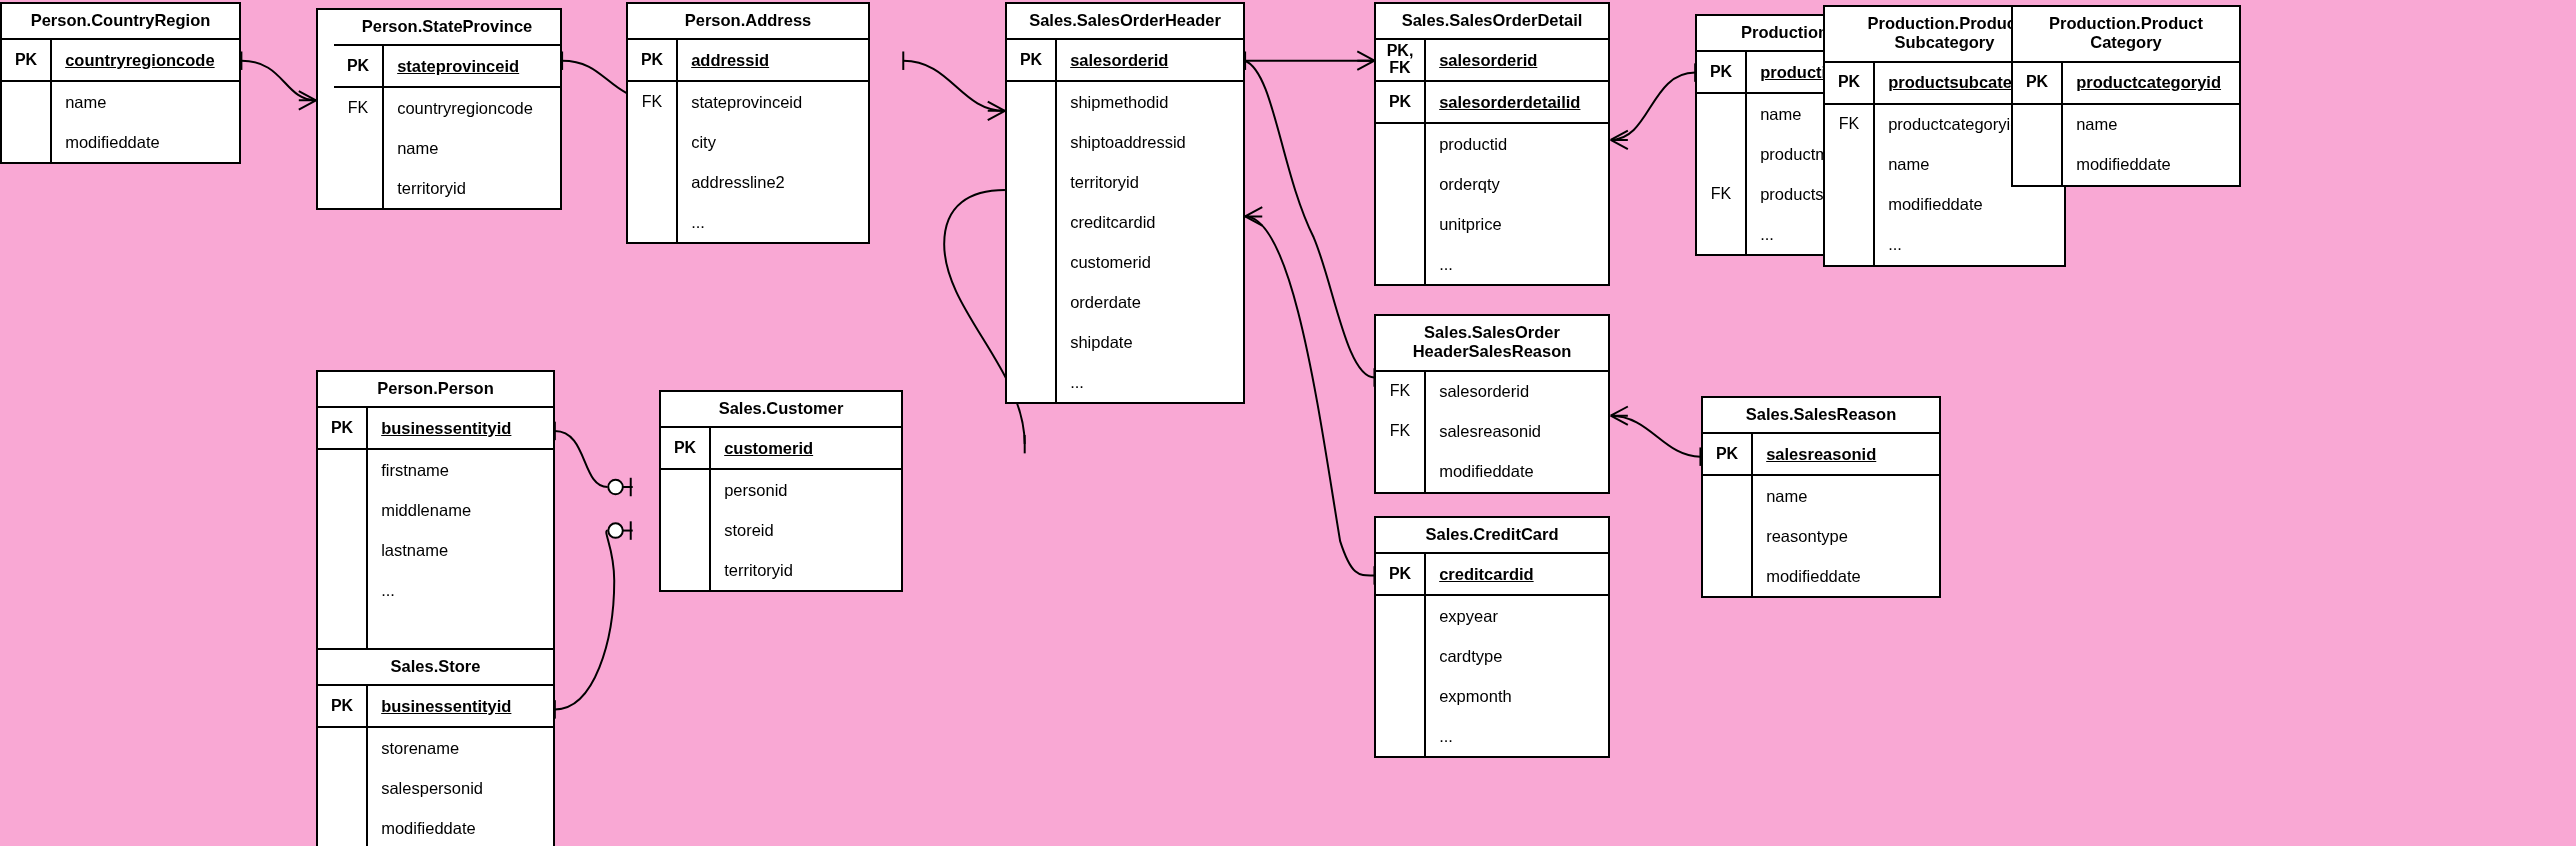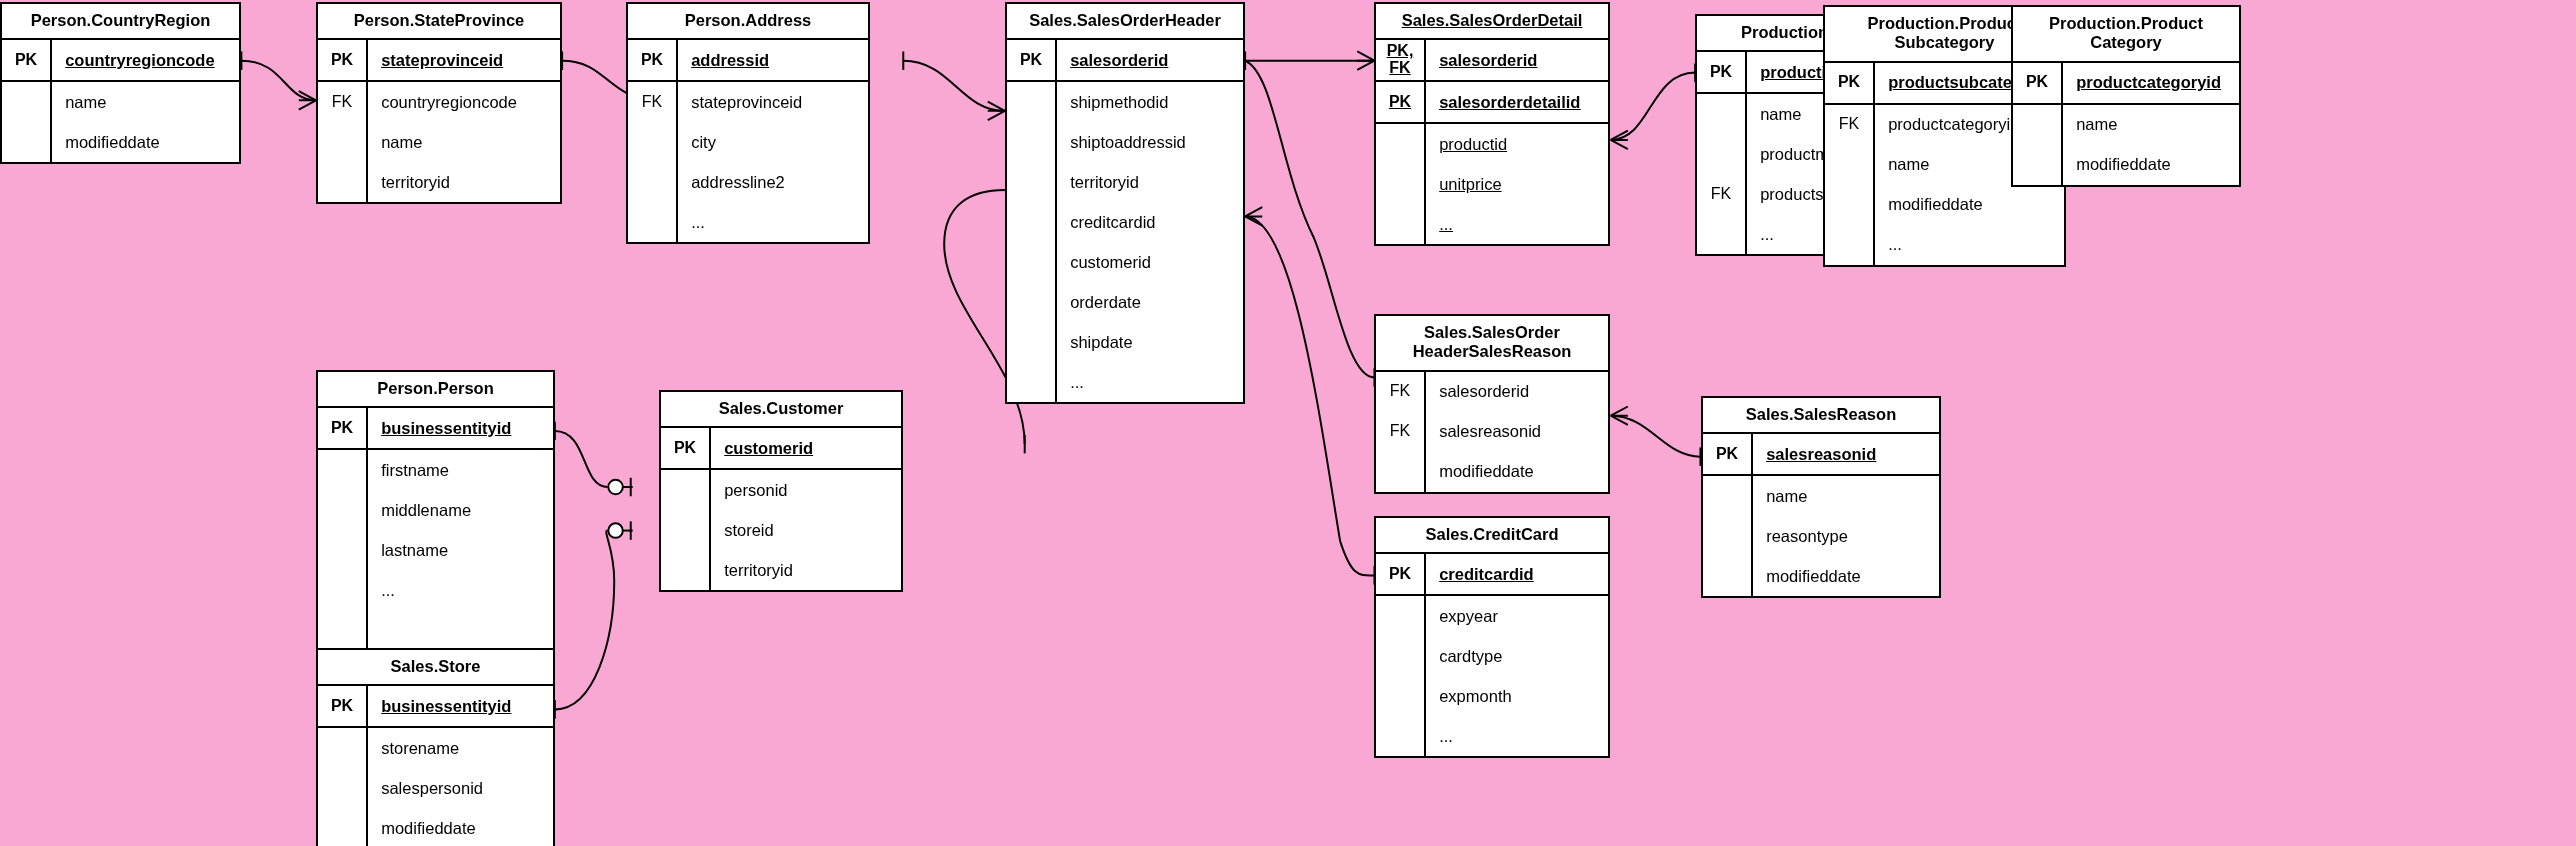--- a/index.html
+++ b/index.html
@@ -198,21 +198,21 @@
         <span class="attr-key empty"></span>
         <span class="attr-name">name</span>
       </div>
       <div class="attr">
         <span class="attr-key empty"></span>
         <span class="attr-name">modifieddate</span>
       </div>
     </div>
   </div>
 
-  <div class="entity" style="left:316px; top:2px; width:246px;">
+  <div class="entity" style="left:316px; top:8px; width:246px;padding-left:16px;">
     <div class="entity-title">Person.StateProvince</div>
     <div class="section">
       <div class="attr pk">
         <span class="attr-key">PK</span>
         <span class="attr-name">stateprovinceid</span>
       </div>
     </div>
     <div class="section last">
       <div class="attr">
         <span class="attr-key">FK</span>
@@ -294,21 +294,21 @@
         <span class="attr-key empty"></span>
         <span class="attr-name">shipdate</span>
       </div>
       <div class="attr">
         <span class="attr-key empty"></span>
         <span class="attr-name">...</span>
       </div>
     </div>
   </div>
 
-  <div class="entity" style="left:1374px; top:2px; width:236px;text-decoration:underline;">
+  <div class="entity" style="left:1374px; top:2px; width:236px;">
     <div class="entity-title">Sales.SalesOrderDetail</div>
     <div class="section">
       <div class="attr pk">
         <span class="attr-key">PK,
 FK</span>
         <span class="attr-name">salesorderid</span>
       </div>
     </div>
     <div class="section">
       <div class="attr pk">
@@ -316,20 +316,24 @@
         <span class="attr-name">salesorderdetailid</span>
       </div>
     </div>
     <div class="section last">
       <div class="attr">
         <span class="attr-key empty"></span>
         <span class="attr-name">productid</span>
       </div>
       <div class="attr">
         <span class="attr-key empty"></span>
+        <span class="attr-name">orderqty</span>
+      </div>
+      <div class="attr">
+        <span class="attr-key empty"></span>
         <span class="attr-name">unitprice</span>
       </div>
       <div class="attr">
         <span class="attr-key empty"></span>
         <span class="attr-name">...</span>
       </div>
     </div>
   </div>
 
   <div class="entity" style="left:1695px; top:14px; width:246px;">

